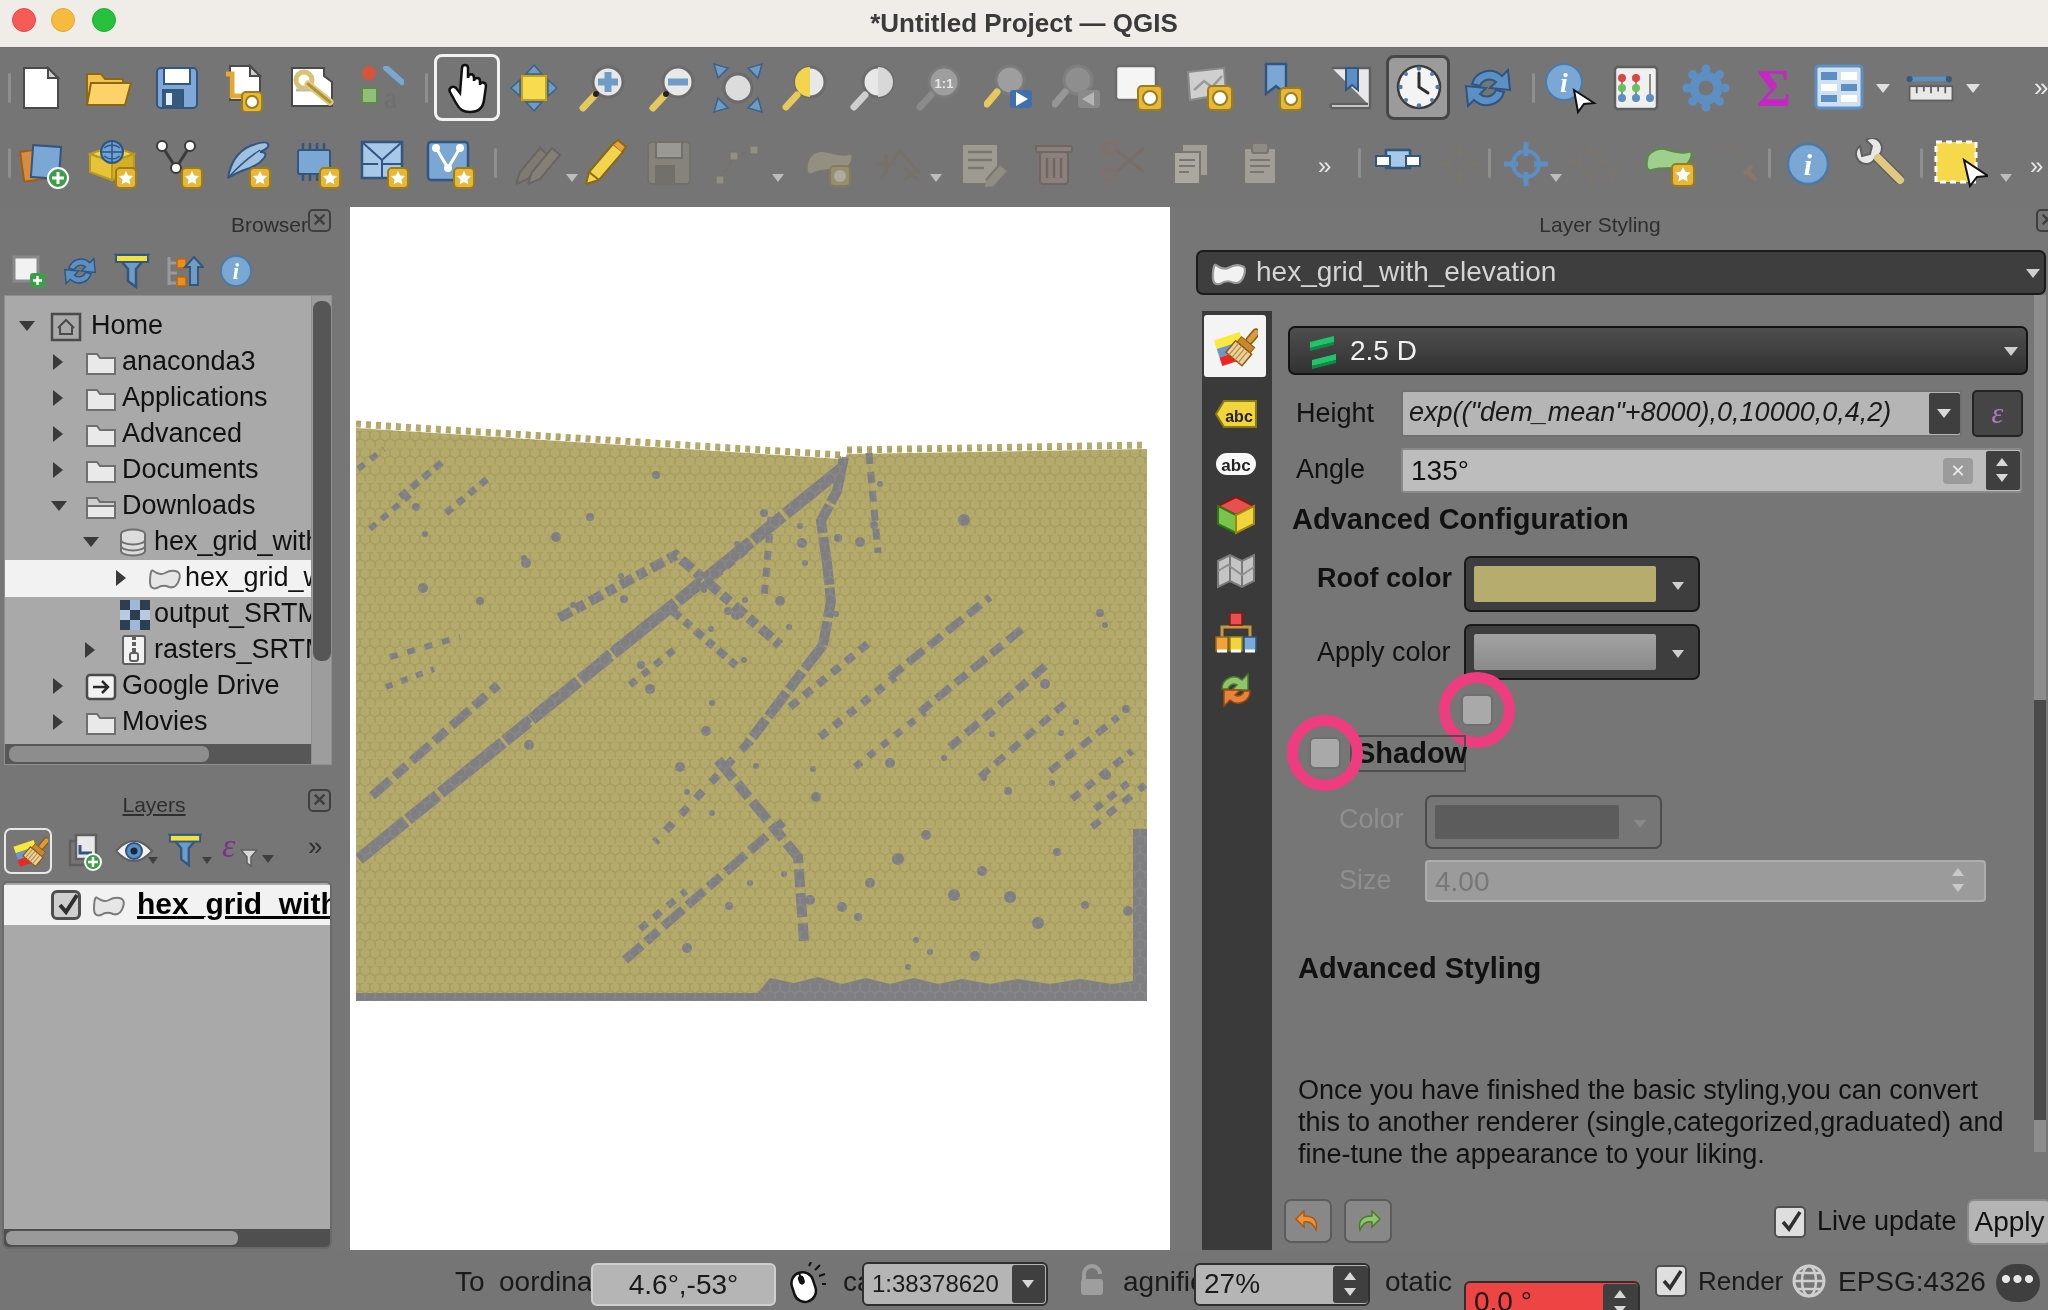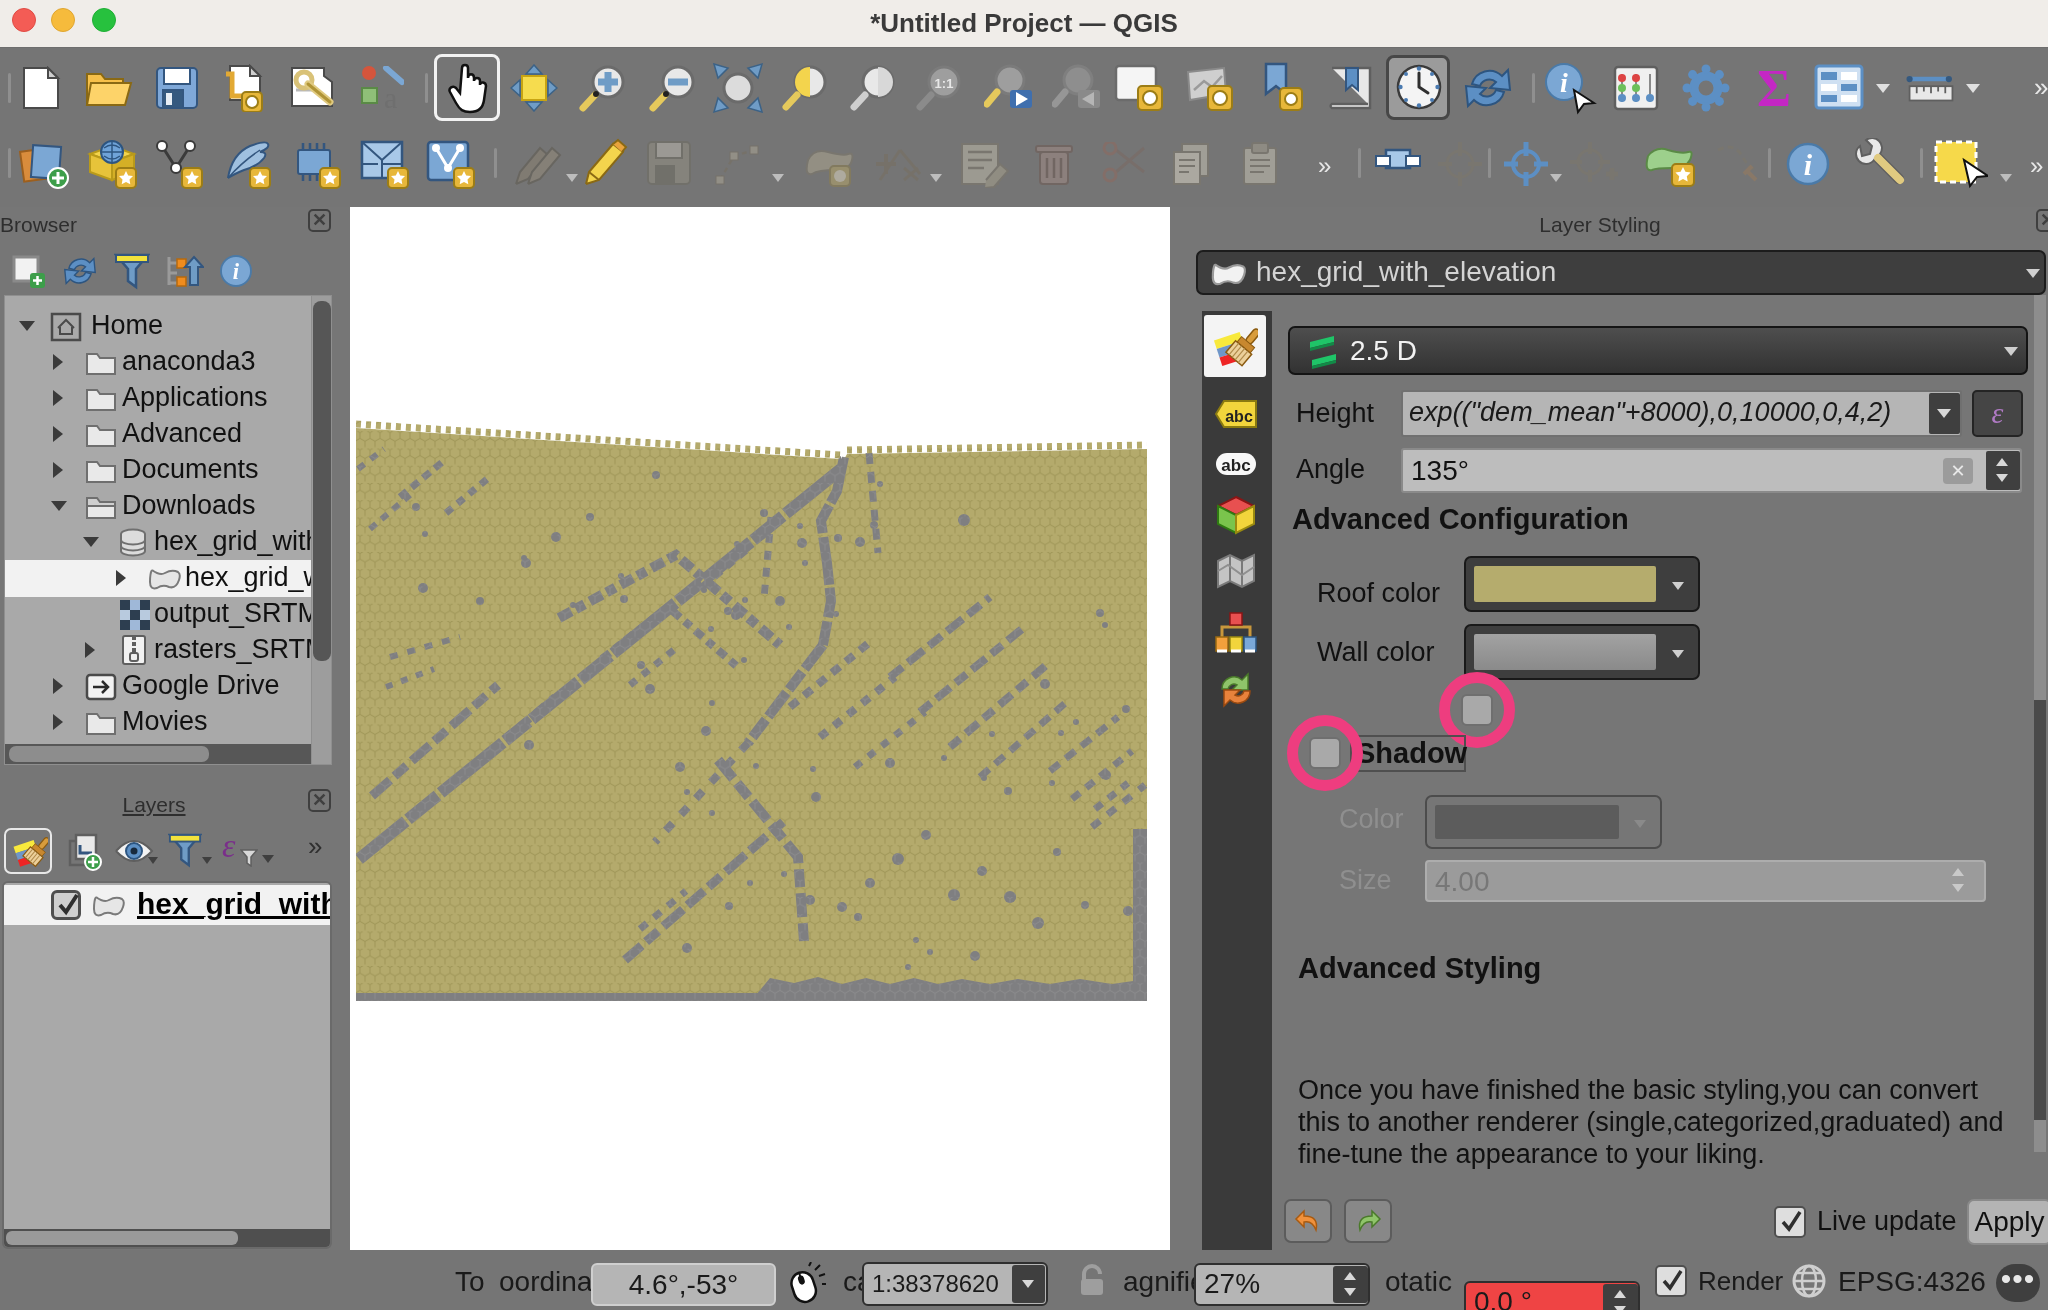--- a/index.html
+++ b/index.html
@@ -597,21 +597,21 @@
     <circle cx="778" cy="704" r="5"></circle>
     <circle cx="566" cy="733" r="3"></circle>
     <circle cx="580" cy="745" r="3"></circle>
     <circle cx="662" cy="690" r="4"></circle>
   </g>
 </g>
 </svg>
 </div>
 
 <div id="browser" class="abs" style="left:0;top:207px;width:350px;height:570px;">
-  <div class="abs" style="left:0;top:6px;width:308px;text-align:left;font-size:21px;color:#2e2e2e;">Browser</div>
+  <div class="abs" style="left:0;top:6px;width:308px;text-align:right;font-size:21px;color:#2e2e2e;">Browser</div>
   <div class="abs" style="left:308px;top:2px;width:23px;height:23px;border:2px solid #3f3f3f;border-radius:5px;color:#3f3f3f;font-size:18px;line-height:19px;text-align:center;font-weight:bold;">✕</div>
   <div id="btoolbar" class="abs" style="left:0;top:40px;width:350px;height:50px;">
     <svg class="ico" style="left:12px;top:8px" width="34" height="34" viewBox="0 0 34 34">
         <rect x="2" y="2" width="24" height="24" fill="#f2f2f2" stroke="#8a8a8a" stroke-width="3"></rect>
         <rect x="18" y="18" width="15" height="15" rx="3" fill="#3d9e4a"></rect>
         <path d="M25.5 21 v9 M21 25.5 h9" stroke="#fff" stroke-width="2.5"></path>
       </svg>
     <svg class="ico" style="left:62px;top:6px" width="36" height="36" viewBox="0 0 52 52">
         <path d="M10 22 a18 18 0 0 1 30-8 l6-6 2 20 -20-2 6-6 a10 10 0 0 0-16 4 z" fill="#5c8fc4" stroke="#2d5580" stroke-width="2"></path>
         <path d="M42 30 a18 18 0 0 1-30 8 l-6 6 -2-20 20 2 -6 6 a10 10 0 0 0 16-4 z" fill="#5c8fc4" stroke="#2d5580" stroke-width="2"></path>
@@ -867,27 +867,27 @@
     <div class="abs" style="left:8px;top:5px;font-size:28px;color:#111;">135°</div>
     <div class="abs" style="left:540px;top:8px;width:30px;height:26px;background:#9b9b9b;border-radius:4px;text-align:center;line-height:26px;font-size:18px;color:#e8e8e8;">✕</div>
     <div class="abs" style="left:583px;top:1px;width:34px;height:39px;background:#3f3f3f;border-radius:2px;">
       <div class="abs" style="left:10px;top:7px;width:0;height:0;border-left:6px solid transparent;border-right:6px solid transparent;border-bottom:8px solid #d8d8d8;"></div>
       <div class="abs" style="left:10px;top:23px;width:0;height:0;border-left:6px solid transparent;border-right:6px solid transparent;border-top:8px solid #d8d8d8;"></div>
     </div>
   </div>
 
   <div class="abs" style="left:102px;top:296px;font-weight:bold;font-size:29px;">Advanced Configuration</div>
 
-  <div class="abs" style="left:127px;top:371px;">Roof color</div>
+  <div class="abs" style="left:127px;top:356px;font-weight:bold;">Roof color</div>
   <div class="abs" style="left:274px;top:349px;width:236px;height:56px;background:#3e3e3e;border:2px solid #191919;border-radius:7px;">
     <div class="abs" style="left:8px;top:8px;width:182px;height:36px;background:#b5ac6d;border-radius:2px;"></div>
     <div class="abs" style="left:206px;top:24px;width:0;height:0;border-left:6px solid transparent;border-right:6px solid transparent;border-top:8px solid #cfcfcf;"></div>
   </div>
 
-  <div class="abs" style="left:127px;top:430px;">Wall color</div>
+  <div class="abs" style="left:127px;top:430px;">Apply color</div>
   <div class="abs" style="left:274px;top:417px;width:236px;height:56px;background:#3e3e3e;border:2px solid #191919;border-radius:7px;">
     <div class="abs" style="left:8px;top:8px;width:182px;height:36px;background:linear-gradient(#a2a2a2,#8a8a8a);border-radius:2px;"></div>
     <div class="abs" style="left:206px;top:24px;width:0;height:0;border-left:6px solid transparent;border-right:6px solid transparent;border-top:8px solid #cfcfcf;"></div>
   </div>
 
   <div class="abs" style="left:271px;top:487px;width:32px;height:32px;background:#a9a9a9;border:2px solid #6f6f6f;border-radius:6px;"></div>
   <div class="abs" style="left:249px;top:465px;width:76px;height:76px;border:11px solid #ee3d7f;border-radius:50%;"></div>
 
   <div class="abs" style="left:119px;top:530px;width:32px;height:32px;background:#a9a9a9;border:2px solid #6f6f6f;border-radius:6px;"></div>
   <div class="abs" style="left:160px;top:528px;width:116px;height:37px;border:2px solid #4f4f4f;"></div>

